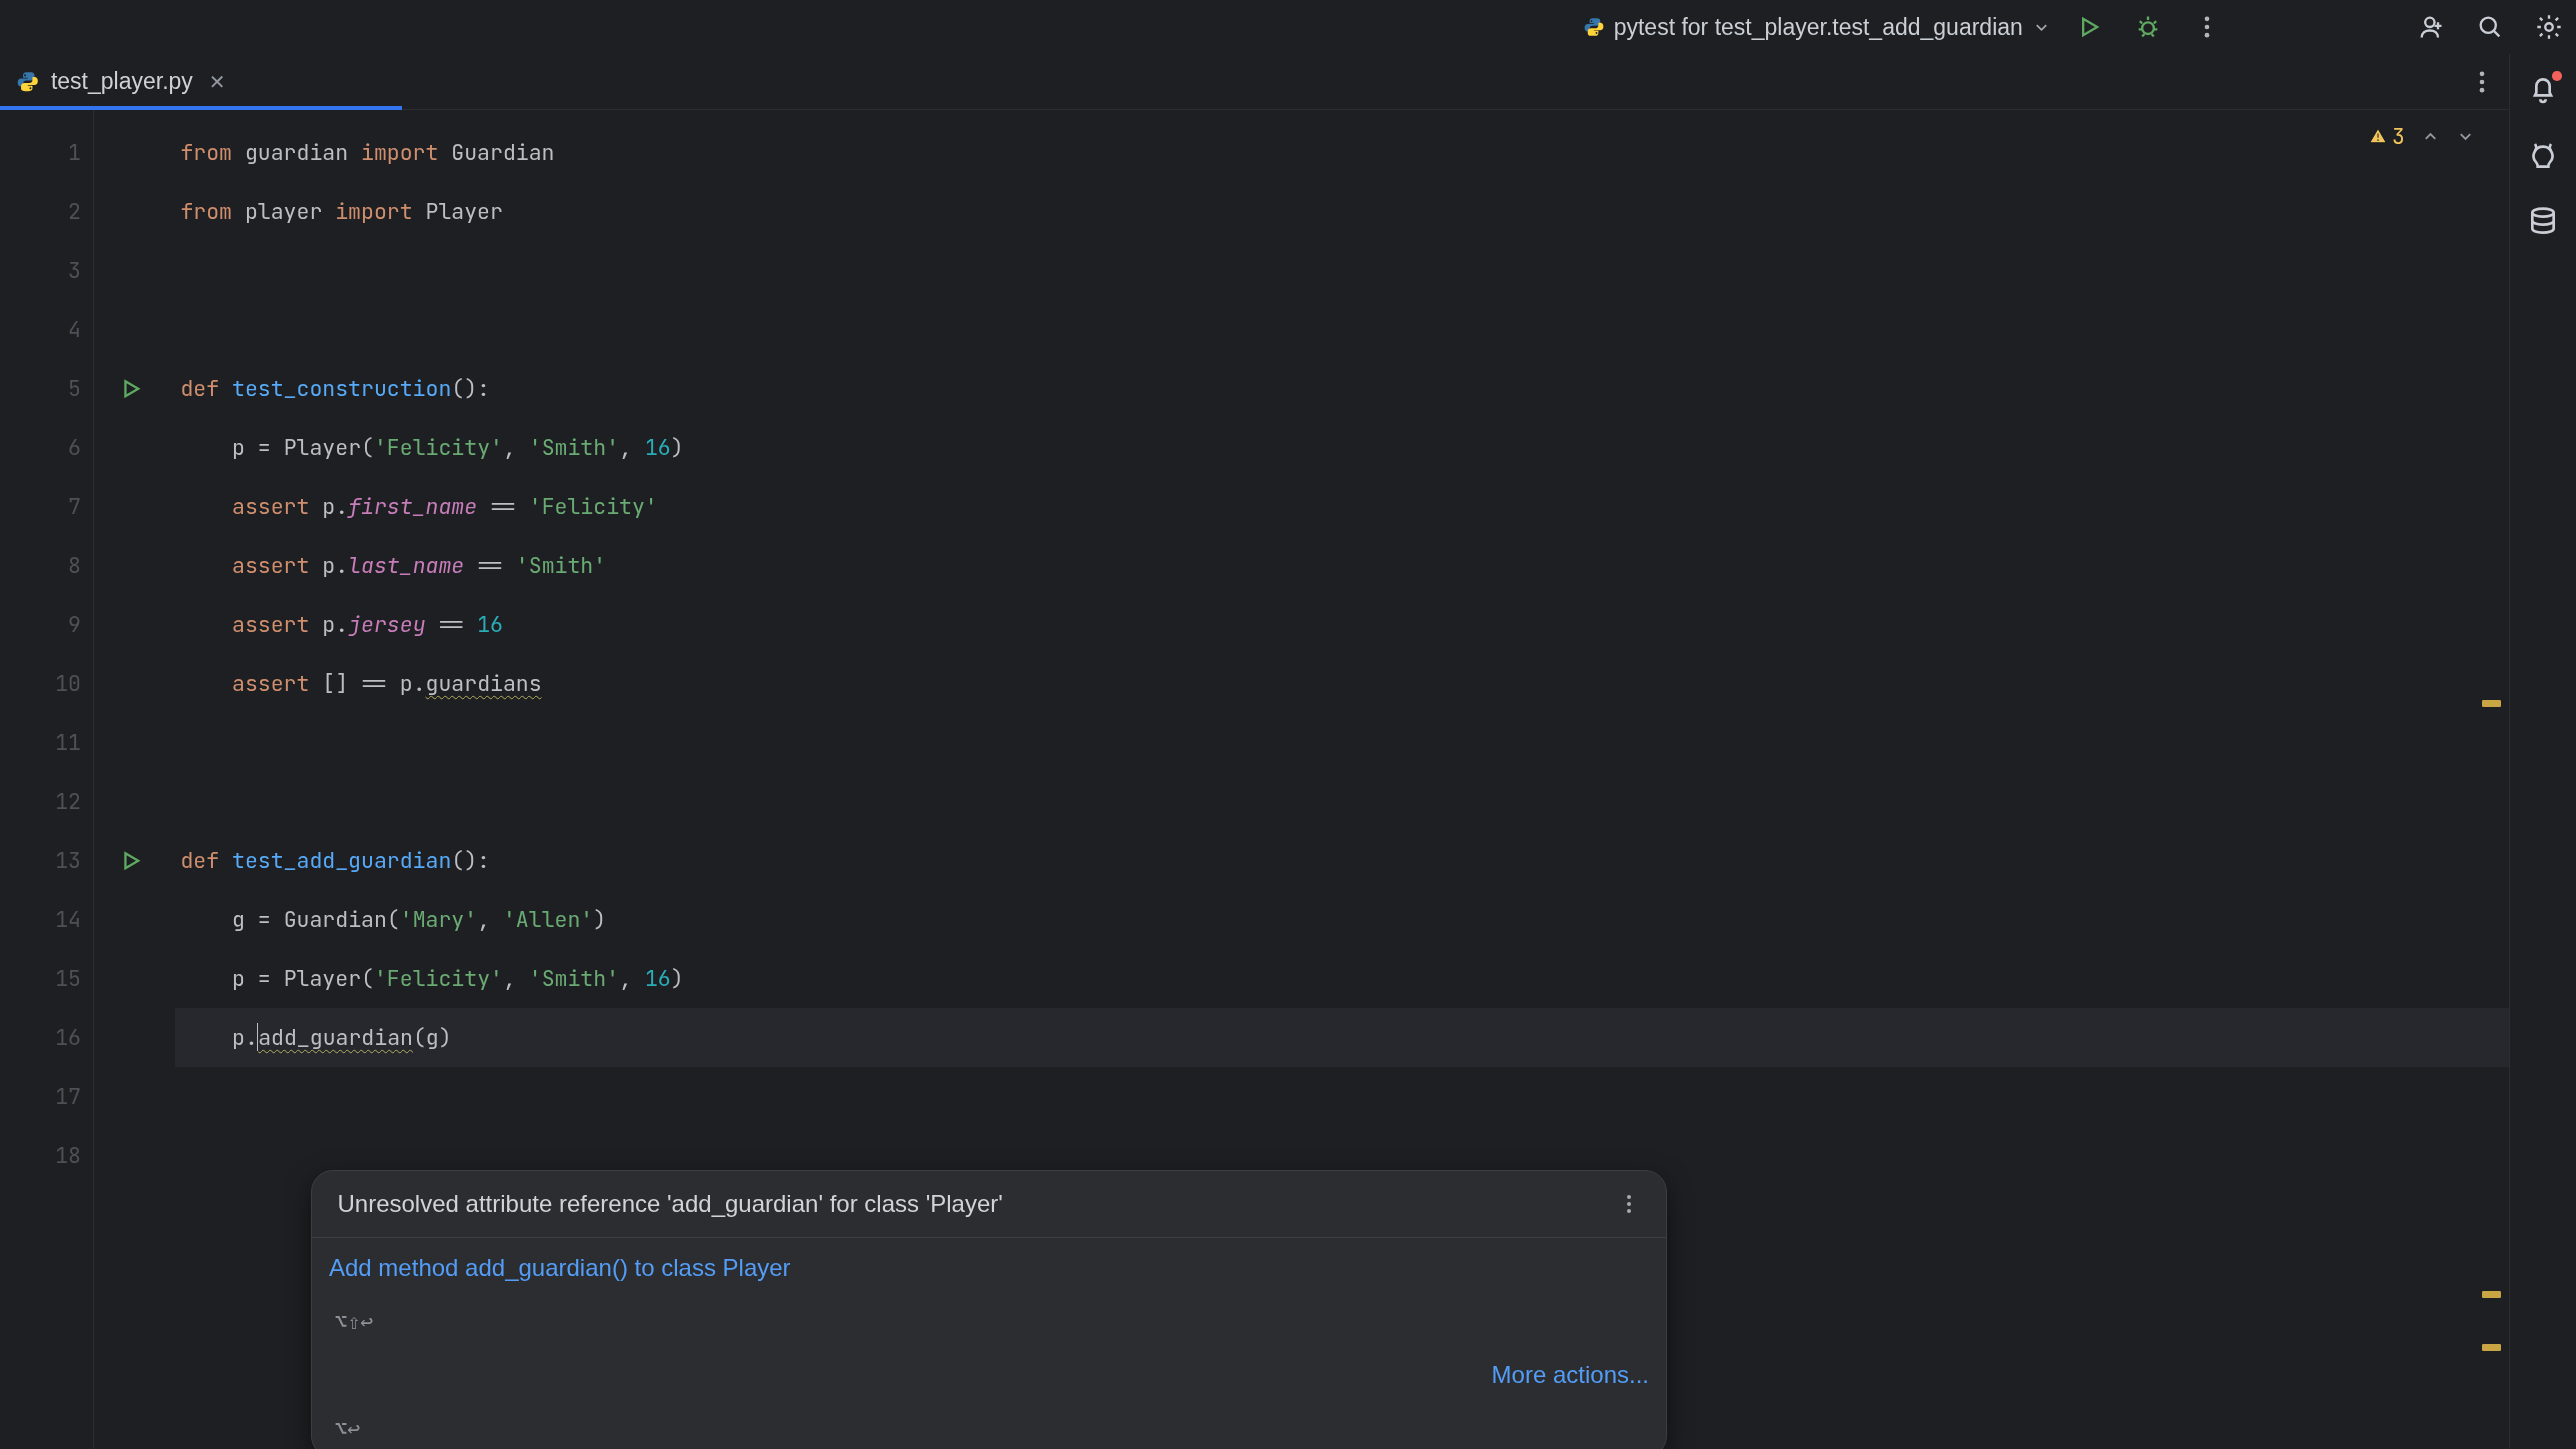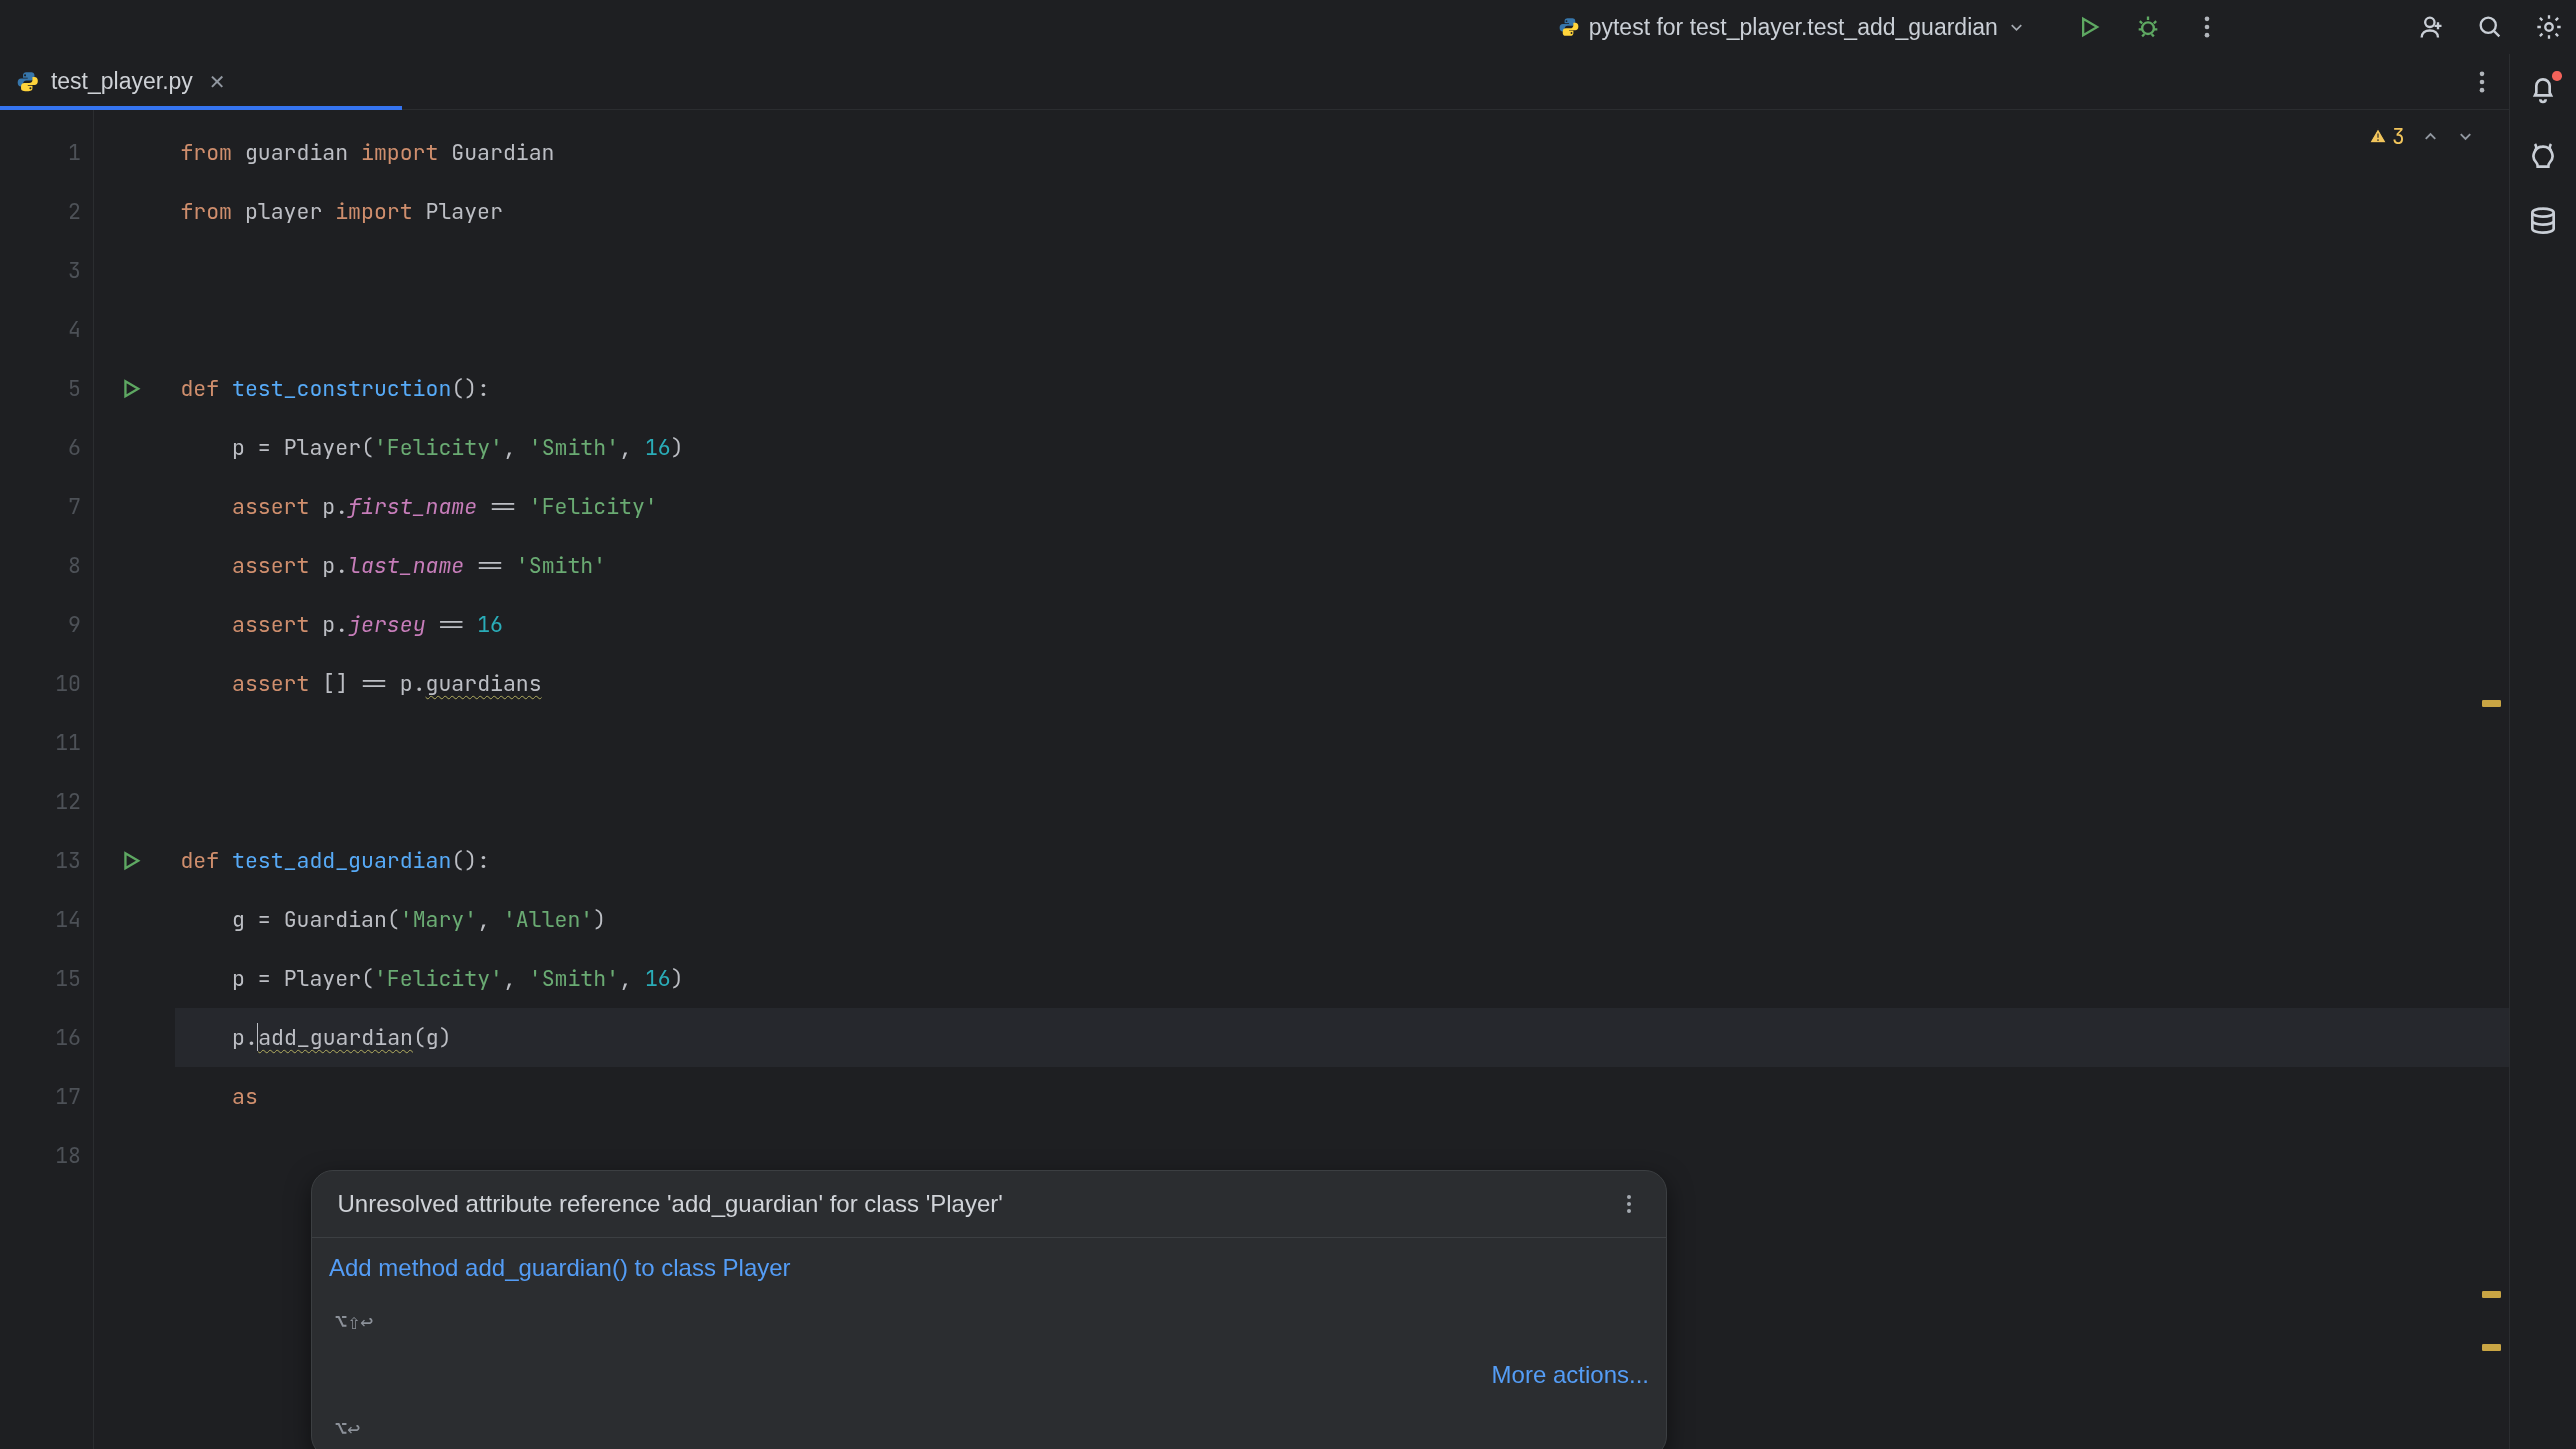--- a/index.html
+++ b/index.html
@@ -11,21 +11,21 @@
     height: 1449px;
     overflow: hidden;
     font-size: 21.5px;
   }
   .top-bar {
     height: 54px;
     display: flex;
     align-items: center;
     justify-content: flex-end;
     padding: 0 13.4px;
-    gap: 27px;
+    gap: 2px;
   }
   .run-config {
     display: flex;
     align-items: center;
     gap: 9.4px;
     padding: 4px 10.7px;
     border-radius: 6.7px;
     cursor: pointer;
   }
   .run-config .py-icon { width: 20px; height: 20px; }
@@ -290,21 +290,20 @@
       <div class="code-line">    <span class="kw">assert </span><span class="id">p</span><span class="op">.</span><span class="self-attr">first_name</span><span class="op"> == </span><span class="str">'Felicity'</span></div>
       <div class="code-line">    <span class="kw">assert </span><span class="id">p</span><span class="op">.</span><span class="self-attr">last_name</span><span class="op"> == </span><span class="str">'Smith'</span></div>
       <div class="code-line">    <span class="kw">assert </span><span class="id">p</span><span class="op">.</span><span class="self-attr">jersey</span><span class="op"> == </span><span class="num">16</span></div>
       <div class="code-line">    <span class="kw">assert </span><span class="op">[] == </span><span class="id">p</span><span class="op">.</span><span class="id warn-under">guardians</span></div>
       <div class="code-line"></div>
       <div class="code-line"></div>
       <div class="code-line"><span class="kw">def </span><span class="fn">test_add_guardian</span><span class="op">():</span></div>
       <div class="code-line">    <span class="id">g </span><span class="op">= </span><span class="id">Guardian</span><span class="op">(</span><span class="str">'Mary'</span><span class="op">, </span><span class="str">'Allen'</span><span class="op">)</span></div>
       <div class="code-line">    <span class="id">p </span><span class="op">= </span><span class="id">Player</span><span class="op">(</span><span class="str">'Felicity'</span><span class="op">, </span><span class="str">'Smith'</span><span class="op">, </span><span class="num">16</span><span class="op">)</span></div>
       <div class="code-line hi">    <span class="id">p</span><span class="op">.</span><span class="cursor"></span><span class="id warn-under">add_guardian</span><span class="op">(g)</span></div>
-      <div class="code-line">    <span class="kw">as</span></div>
       <div class="code-line"></div>
     </div>
 </div>
 
 <div class="popup">
   <div class="popup-row">
     <span class="popup-msg">Unresolved attribute reference 'add_guardian' for class 'Player'</span>
     <span class="popup-dots icon-btn">
       <svg viewBox="0 0 24 24" fill="#a5aab1">
           <circle cx="12" cy="5" r="2"></circle>

